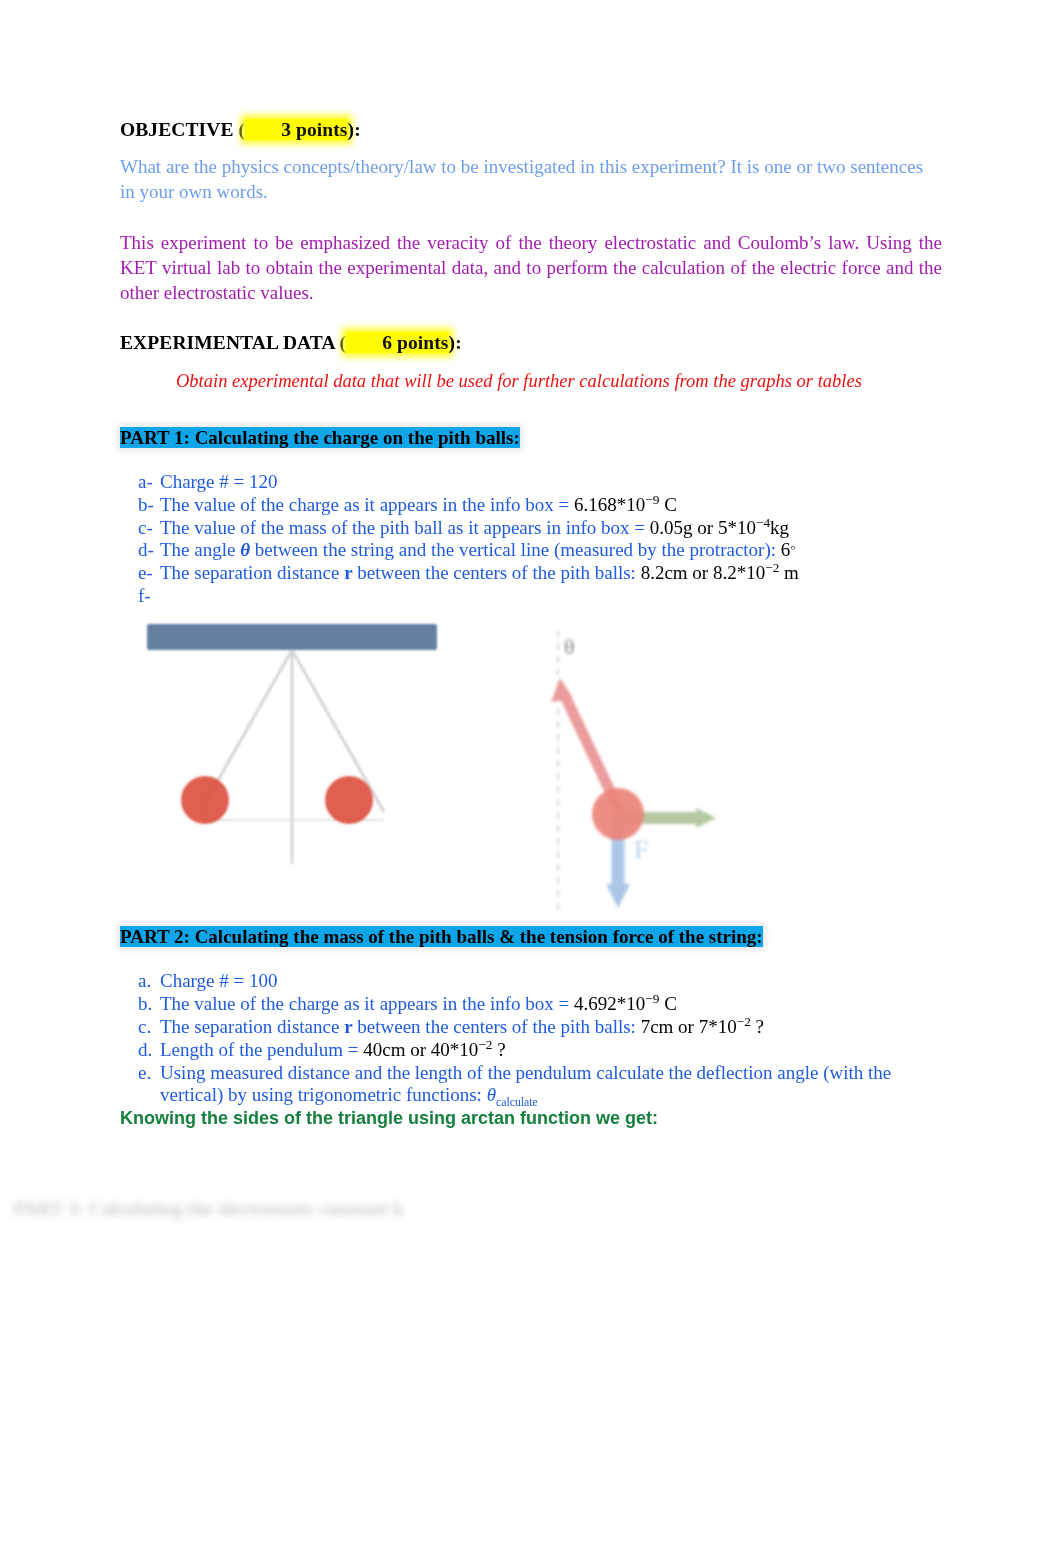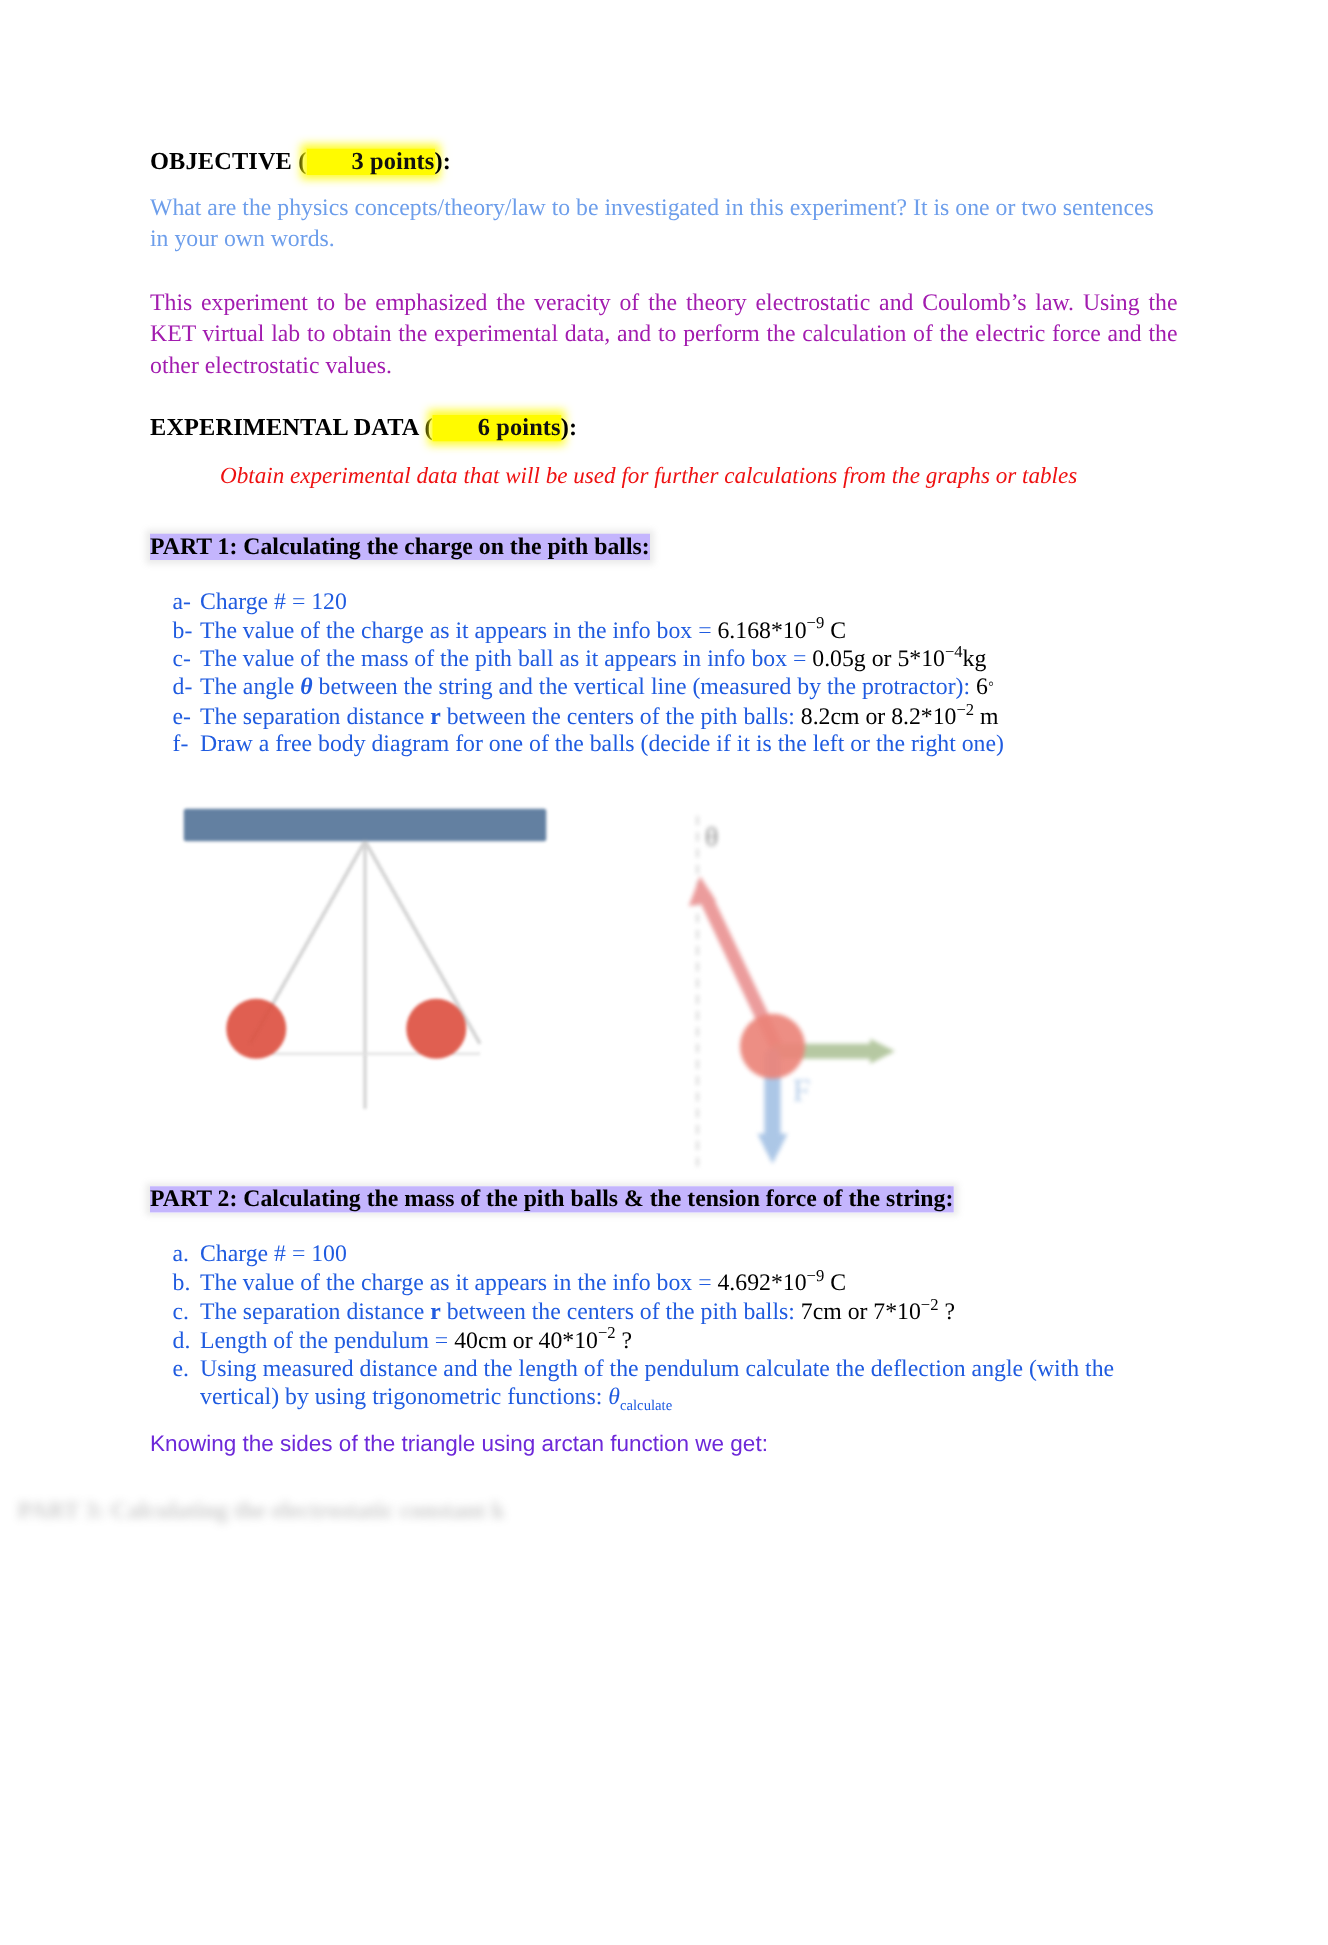--- a/index.html
+++ b/index.html
@@ -34,21 +34,21 @@
     line-height: 1.25;
   }
   .hl-yellow {
     background: #fffb00;
     box-shadow: 0 0 7px 4px rgba(255,251,0,.85);
     color: #111;
     font-weight: bold;
     padding-left: 36px;
   }
   .hl-gray {
-    background: #c4b5fd;
+    background: #0ea5e9;
     box-shadow: 0 0 5px 3px rgba(232,232,232,.9);
   }
   .prompt {
     color: #6d9eeb;
     font-size: 19px;
     line-height: 1.28;
     margin: 0 0 26px 0;
   }
   .body-para {
     color: #a21caf;
@@ -118,22 +118,23 @@
     width: 210px;
     height: 300px;
     filter: blur(1.6px);
     opacity: .62;
   }
 
   
   .sans-line {
     font-family: "Liberation Sans", "DejaVu Sans", sans-serif;
     font-size: 18px;
-    color: #6d28d9;
-    margin: 16px 0 0 0;
+    color: #15803d;
+    margin: 2px 0 0 0;
+    font-weight: bold;
   }
 
   
   .eqwrap {
     position: relative;
     margin: 34px 0 0 14px;
     height: 56px;
   }
   .eq {
     font-size: 21px;
@@ -219,21 +220,21 @@
       <li>
         <span class="mk">c-</span><span>The value of the mass of the pith ball as it appears in info box = </span><span class="blk">0.05g or 5*10</span><sup class="ex blk">−4</sup><span class="blk">kg</span>
       </li>
       <li>
         <span class="mk">d-</span><span>The angle </span><span class="bld ital">θ</span><span> between the string and the vertical line (measured by the protractor): </span><span class="blk">6</span><span class="blk deg">◦</span>
       </li>
       <li>
         <span class="mk">e-</span><span>The separation distance </span><span class="bld">r</span><span> between the centers of the pith balls: </span><span class="blk">8.2cm or 8.2*10</span><sup class="ex blk">−2</sup><span class="blk"> m</span>
       </li>
       <li>
-        <span class="mk">f-</span><span>Draw a free body diagram for one of the balls (decide if it is the left or the right one)</span>
+        <span class="mk">f-</span>
       </li>
     </ul>
 
     <div class="figrow">
 
       <svg class="fig-left" viewBox="0 0 300 290">
         <rect x="5" y="12" width="290" height="26" rx="2" fill="#5b7a9d"></rect>
         <line x1="150" y1="38" x2="150" y2="252" stroke="#cfcfcf" stroke-width="2.6"></line>
         <line x1="150" y1="38" x2="58" y2="200" stroke="#d2d2d2" stroke-width="3"></line>
         <line x1="150" y1="38" x2="242" y2="200" stroke="#d2d2d2" stroke-width="3"></line>

